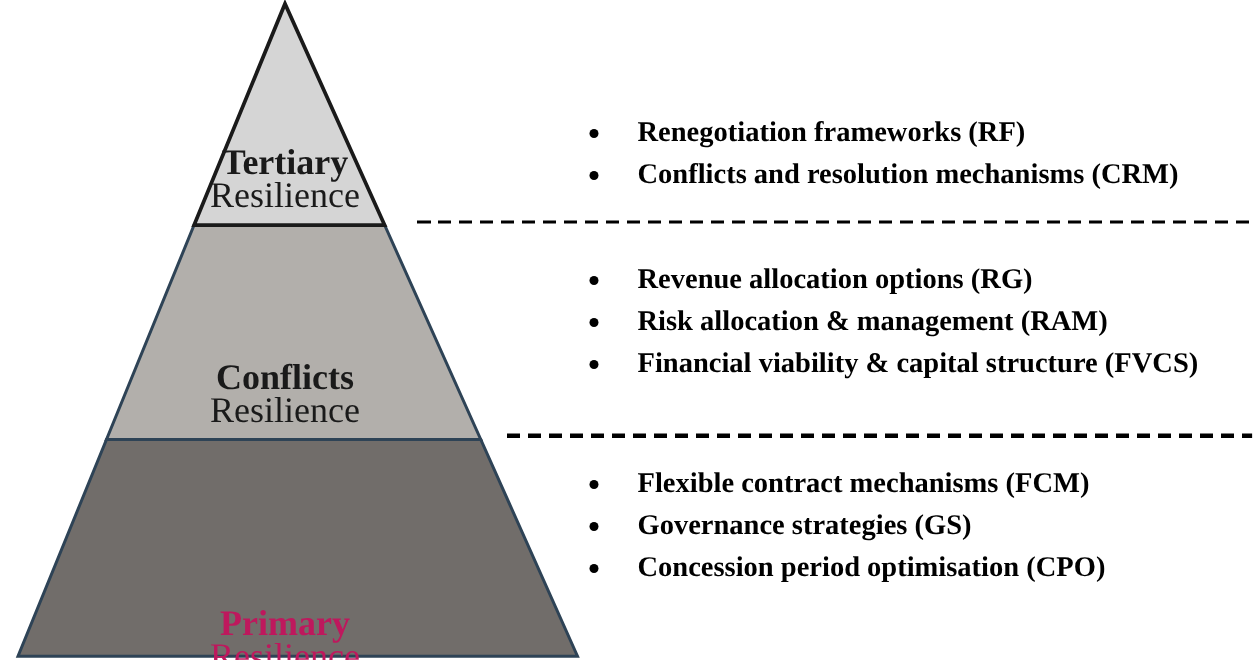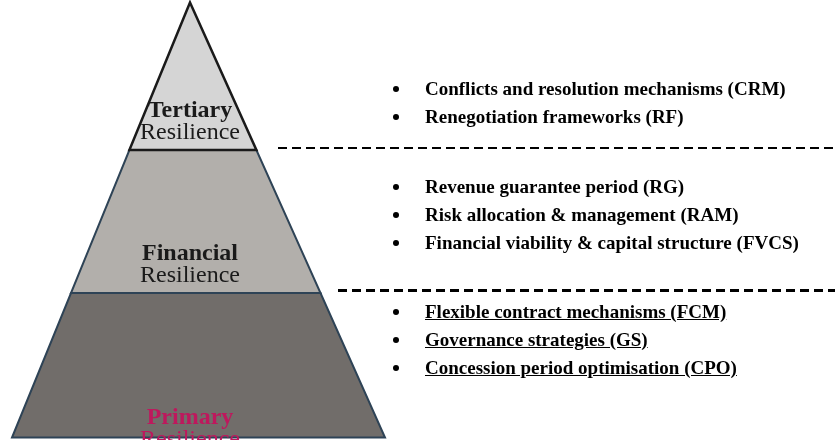--- a/index.html
+++ b/index.html
@@ -35,21 +35,21 @@
   .lvl-label.secondary { top: 241px; }
   .lvl-label.primary   { top: 405px; color: #be185d; }
   
   .bullet-group {
     position: absolute;
     left: 393px;
     right: 4px;
   }
   .bullet-group.g1 { top: 75px;  }
   .bullet-group.g2 { top: 173px; }
-  .bullet-group.g3 { top: 298px; text-decoration: underline; }
+  .bullet-group.g3 { top: 309px; }
   .bullet-item {
     display: flex;
     align-items: center;
     height: 28px;
   }
   .dot {
     width: 6px;
     height: 6px;
     border-radius: 50%;
     background: #000000;
@@ -81,46 +81,46 @@
     <polygon points="129.4,150 256.4,150 320.5,293 71,293" stroke="#2e4356" stroke-width="2" stroke-linejoin="miter" fill="#b2afab"></polygon>
     <polygon points="190,2.5 129.4,150 256.4,150" stroke="#1a1a1a" stroke-width="2.5" stroke-linejoin="miter" fill="#d5d5d5"></polygon>
   </svg>
 
   <div class="lvl-label tertiary">
     <div class="lvl-name">Tertiary</div>
     <div class="lvl-sub">Resilience</div>
   </div>
 
   <div class="lvl-label secondary">
-    <div class="lvl-name">Financial</div>
+    <div class="lvl-name">Conflicts</div>
     <div class="lvl-sub">Resilience</div>
   </div>
 
   <div class="lvl-label primary">
     <div class="lvl-name">Primary</div>
     <div class="lvl-sub">Resilience</div>
   </div>
 
   <div class="bullet-group g1">
     <div class="bullet-item">
       <span class="dot"></span>
-      <span class="item-text">Conflicts and resolution mechanisms (CRM)</span>
+      <span class="item-text">Renegotiation frameworks (RF)</span>
     </div>
     <div class="bullet-item">
       <span class="dot"></span>
-      <span class="item-text">Renegotiation frameworks (RF)</span>
+      <span class="item-text">Conflicts and resolution mechanisms (CRM)</span>
     </div>
   </div>
 
   <div class="sep s1"></div>
 
   <div class="bullet-group g2">
     <div class="bullet-item">
       <span class="dot"></span>
-      <span class="item-text">Revenue guarantee period (RG)</span>
+      <span class="item-text">Revenue allocation options (RG)</span>
     </div>
     <div class="bullet-item">
       <span class="dot"></span>
       <span class="item-text">Risk allocation &amp; management (RAM)</span>
     </div>
     <div class="bullet-item">
       <span class="dot"></span>
       <span class="item-text">Financial viability &amp; capital structure (FVCS)</span>
     </div>
   </div>

